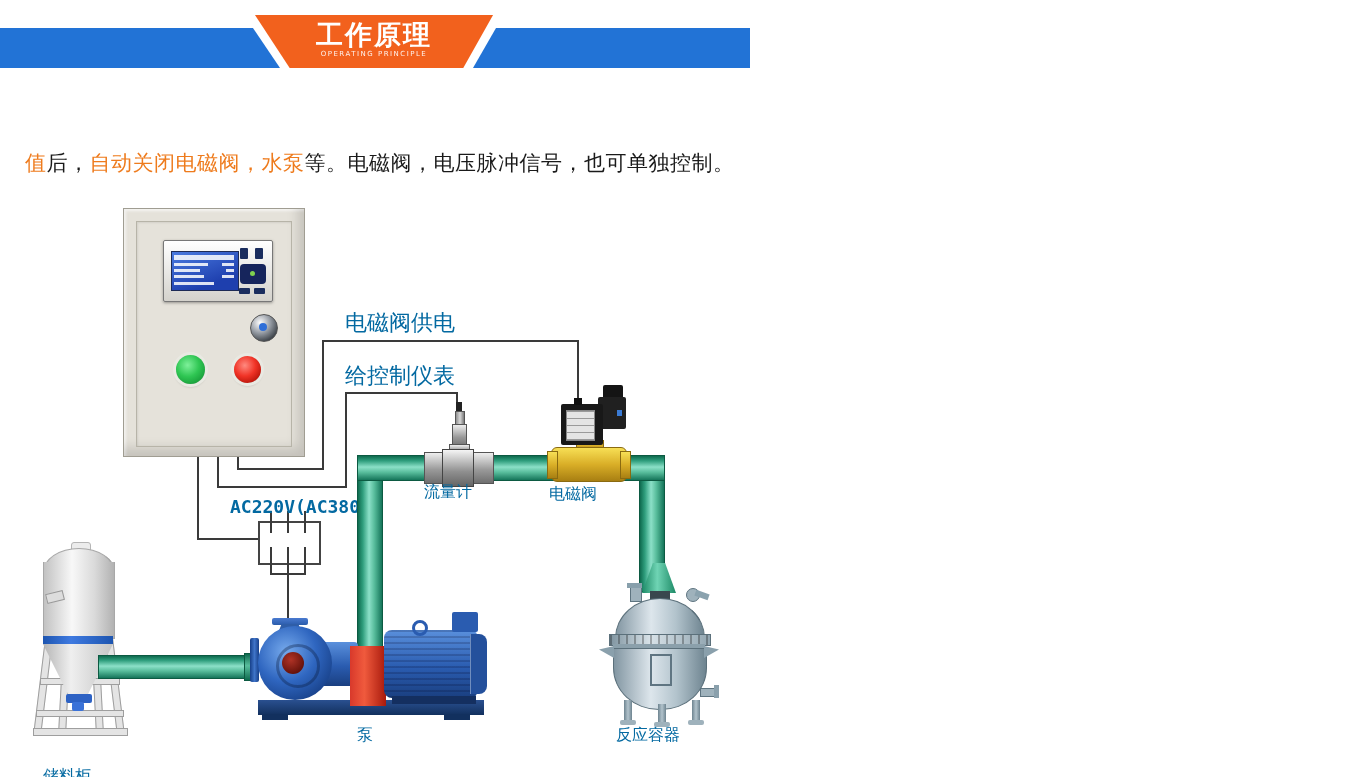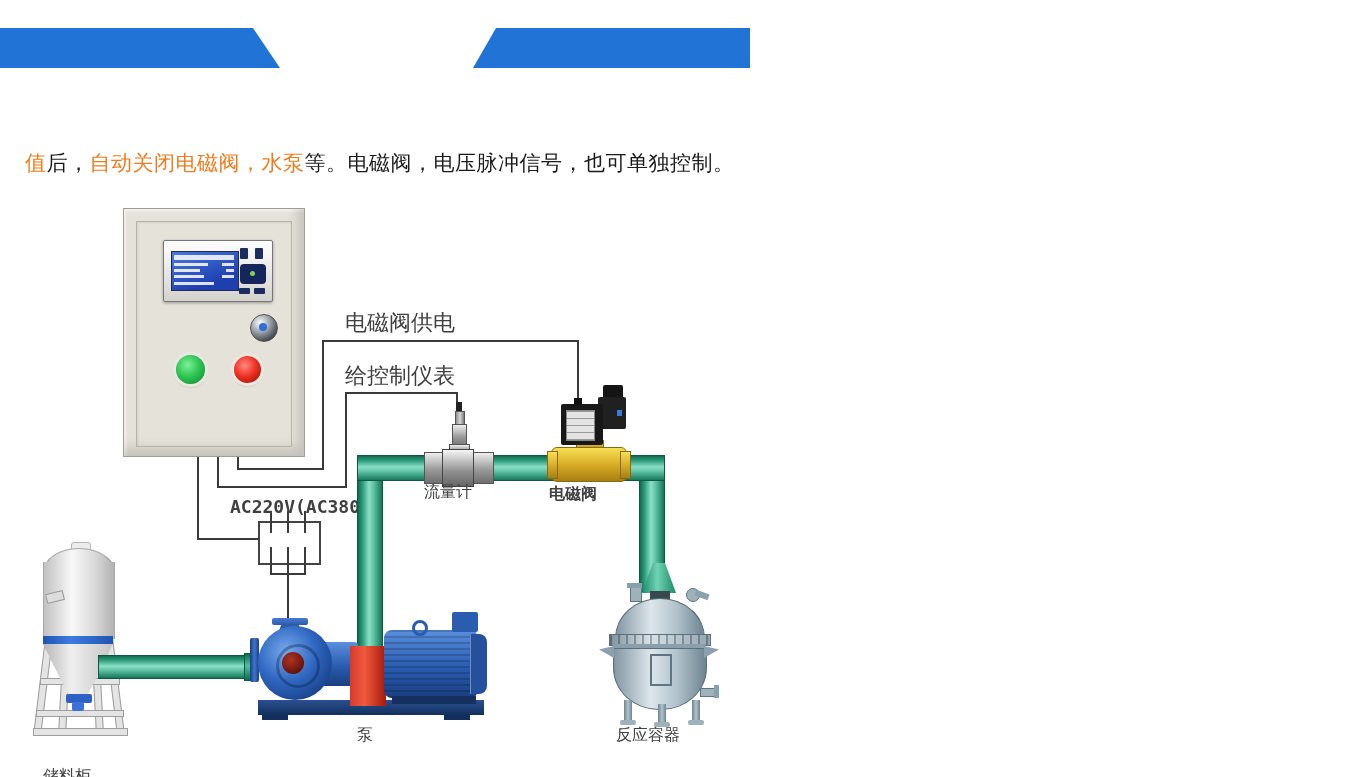--- a/index.html
+++ b/index.html
@@ -18,21 +18,21 @@
   .hdr-title{margin-top:5px;font-size:27px;font-weight:bold;letter-spacing:2px;line-height:30px;}
   .hdr-sub{font-size:7px;letter-spacing:1.5px;line-height:8px;opacity:.92;}
 
   
   .intro-line{position:absolute;font-size:21px;letter-spacing:.5px;white-space:nowrap;color:#1a1a1a;}
   .seg-orange{color:#ee7b1d;}
   .seg-black{color:#1a1a1a;}
 
   
   .wire{position:absolute;background:#3a3a3a;}
-  .lbl{position:absolute;color:#404040;white-space:nowrap;}
+  .lbl{position:absolute;color:#0369a1;white-space:nowrap;}
   .lbl-wire{font-size:22px;}
   .lbl-comp{font-size:16px;}
   .lbl-ac{font-size:18px;font-weight:bold;font-family:"DejaVu Sans Mono","Liberation Mono",monospace;}
   .relay-box{position:absolute;border:2px solid #444;background:transparent;}
 
   
   .pipe-h{position:absolute;height:24px;border:1px solid #0c5a42;
     background:linear-gradient(180deg,#0f6b4f 0%,#2f9e7d 20%,#8ce0c8 46%,#58bd9c 68%,#15755a 100%);}
   .pipe-v{position:absolute;width:24px;border:1px solid #0c5a42;
     background:linear-gradient(90deg,#0f6b4f 0%,#2f9e7d 20%,#8ce0c8 46%,#58bd9c 68%,#15755a 100%);}
@@ -81,20 +81,24 @@
   
   .vsteel{background:linear-gradient(90deg,#8296a2,#dde6ec 40%,#b2c3cc 68%,#6e8490);border:1px solid #5b707b;}
 </style>
 </head>
 <body>
 
 <div class="canvas">
 
   <div class="hdr-bar hdr-bar-left"></div>
   <div class="hdr-bar hdr-bar-right"></div>
+  <div class="hdr-ribbon">
+    <div class="hdr-title">工作原理</div>
+    <div class="hdr-sub">OPERATING PRINCIPLE</div>
+  </div>
 
   <div class="intro-line" style="left:25px;top:149px;">
     <span class="seg-orange">值</span><span class="seg-black">后，</span><span class="seg-orange">自动关闭电磁阀，水泵</span><span class="seg-black">等。电磁阀，电压脉冲信号，也可单独控制。</span>
   </div>
 
   <div class="wire" style="left:197px;top:454px;width:2px;height:86px;"></div>
   <div class="wire" style="left:197px;top:538px;width:62px;height:2px;"></div>
 
   <div class="wire" style="left:217px;top:454px;width:2px;height:34px;"></div>
   <div class="wire" style="left:217px;top:486px;width:130px;height:2px;"></div>
@@ -156,21 +160,21 @@
   <div class="abs brass" style="left:576px;top:440px;width:26px;height:9px;"></div>
   <div class="abs brass" style="left:551px;top:447px;width:74px;height:33px;border-radius:6px;"></div>
   <div class="abs brass" style="left:547px;top:451px;width:9px;height:26px;"></div>
   <div class="abs brass" style="left:620px;top:451px;width:9px;height:26px;"></div>
   <div class="abs sv-conn-top"></div>
   <div class="abs sv-conn"></div>
   <div class="abs sv-coil"></div>
   <div class="abs sv-label"></div>
   <div class="abs sv-dot"></div>
   <div class="abs" style="left:574px;top:398px;width:8px;height:7px;background:#111;"></div>
-  <div class="lbl lbl-comp" style="left:549px;top:484px;font-weight:bold;">电磁阀</div>
+  <div class="lbl lbl-comp" style="left:549px;top:484px;">电磁阀</div>
 
   <div class="abs" style="left:258px;top:700px;width:226px;height:15px;background:linear-gradient(180deg,#2a5090,#12305e);"></div>
   <div class="abs" style="left:262px;top:714px;width:26px;height:6px;background:#12305e;"></div>
   <div class="abs" style="left:444px;top:714px;width:26px;height:6px;background:#12305e;"></div>
   <div class="abs" style="left:250px;top:638px;width:9px;height:44px;background:linear-gradient(90deg,#17408a,#3f74c8,#17408a);border-radius:2px;"></div>
   <div class="abs" style="left:272px;top:618px;width:36px;height:7px;background:linear-gradient(180deg,#4a7ad0,#2a5cab);border-radius:2px;"></div>
   <div class="abs" style="left:276px;top:624px;width:28px;height:14px;clip-path:polygon(20% 0,80% 0,100% 100%,0 100%);background:#2f5ea8;"></div>
   <div class="abs blue-grad" style="left:300px;top:642px;width:58px;height:44px;border-radius:4px;"></div>
   <div class="abs" style="left:258px;top:626px;width:74px;height:74px;border-radius:50%;background:radial-gradient(circle at 38% 35%,#6fa3e8 5%,#2f66c0 45%,#173f86 82%);"></div>
   <div class="abs" style="left:276px;top:644px;width:38px;height:38px;border-radius:50%;border:3px solid rgba(10,25,60,.35);"></div>

